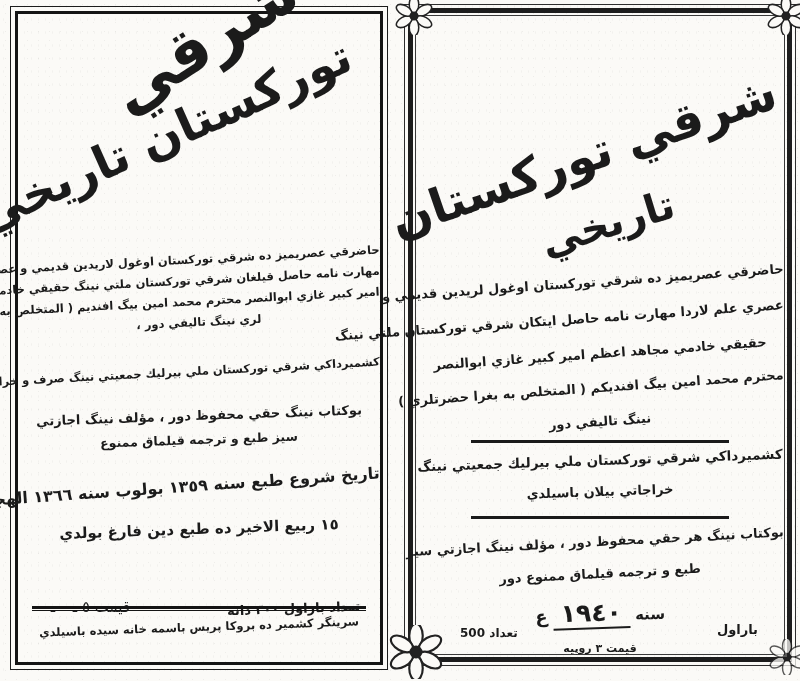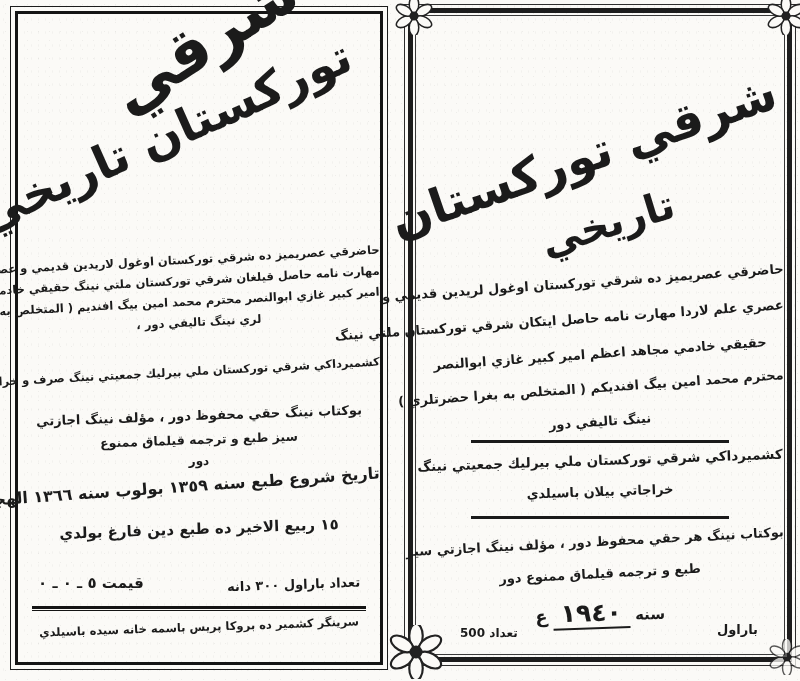--- a/index.html
+++ b/index.html
@@ -31,21 +31,21 @@
   .lp-committee { top: 350px; font-size: 11.5px; font-weight: bold;
                   transform: rotate(-3deg); }
   .lp-copy1 { top: 394px; font-size: 13px; font-weight: bold; transform: rotate(-2deg); }
   .lp-copy2 { top: 418px; font-size: 12.5px; font-weight: bold; transform: rotate(-2deg); }
   .lp-copy3 { top: 440px; font-size: 12px; font-weight: bold; }
   .lp-date1 { top: 462px; font-size: 16px; font-weight: bold; transform: rotate(-4deg); }
   .lp-date2 { top: 506px; font-size: 15px; font-weight: bold; transform: rotate(-2deg); }
   .lp-bottomrow { top: 560px; left: 0; width: 100%; display: flex;
                   justify-content: space-between; padding: 0 20px; align-items: flex-end; }
   .lp-edition { font-size: 13px; font-weight: bold; transform: rotate(-2deg); }
-  .lp-price { font-size: 15px; font-weight: bold; }
+  .lp-price { font-size: 15px; font-weight: normal; margin-top: 24px; }
   .lp-rule { top: 592px; left: 4%; width: 92%; height: 5px;
              border-top: 3px solid #141414; border-bottom: 1px solid #141414; }
   .lp-imprint { top: 606px; font-size: 11.5px; font-weight: bold; transform: rotate(-2deg); }
 
   
   .rp { position: absolute; left: 404px; top: 4px; width: 392px; height: 662px;
         border: 1px solid #2e2e2e; padding: 3px; }
   .rp-band { width: 100%; height: 100%; border: 5px solid #1d1d1d; padding: 2px; }
   .rp-inner { width: 100%; height: 100%; border: 1px solid #3a3a3a; position: relative; }
   .rp-title1 { top: 66px; right: 6px; font-size: 48px; font-weight: bold;
@@ -104,21 +104,20 @@
         <div class="ar nw lp-para-line">حاضرقي عصريميز ده شرقي توركستان اوغول لاريدين قديمي و عصري علم لاردا</div>
         <div class="ar nw lp-para-line">مهارت نامه حاصل قيلغان شرقي توركستان ملتي نينگ حقيقي خادمي مجاهد اعظم</div>
         <div class="ar nw lp-para-line">امير كبير غازي ابوالنصر محترم محمد امين بيگ افنديم ( المتخلص به بغرا ) حضرت</div>
         <div class="ar nw lp-para-line">لري نينگ تاليفي دور ،</div>
       </div>
 
       <div class="abs ar nw ctr lp-committee">كشميرداكي شرقي توركستان ملي بيرليك جمعيتي نينگ صرف و خراجاتي بيلان باسيلدي</div>
 
       <div class="abs ar nw ctr lp-copy1">بوكتاب نينگ حقي محفوظ دور ، مؤلف نينگ اجازتي</div>
       <div class="abs ar nw ctr lp-copy2">سيز طبع و ترجمه قيلماق ممنوع</div>
-      <div class="abs ar nw ctr lp-copy3">دور</div>
 
       <div class="abs ar nw ctr lp-date1">تاريخ شروع طبع سنه ١٣٥٩ بولوب سنه ١٣٦٦ الهجريه</div>
       <div class="abs ar nw ctr lp-date2">١٥ ربيع الاخير ده طبع دين فارغ بولدي</div>
 
       <div class="abs ar lp-bottomrow">
         <span class="lp-edition">تعداد باراول ٣٠٠ دانه</span>
         <span class="lp-price">قيمت ٥ ـ ٠ ـ ٠</span>
       </div>
 
       <div class="abs lp-rule"></div>
@@ -151,20 +150,21 @@
         <div class="abs ar nw ctr rp-copy2">طبع و ترجمه قيلماق ممنوع دور</div>
 
         <div class="abs ar nw rp-edition-label">باراول</div>
 
         <div class="abs ar nw rp-year">
           <span>سنه</span>
           <span class="num">١٩٤٠</span>
           <span class="suffix">ع</span>
         </div>
 
+        <div class="abs ar nw ctr rp-price">قيمت ٣ روپيه</div>
 
         <div class="abs ar nw rp-count">تعداد 500</div>
       </div>
     </div>
 
     <span class="fl fl-tl">
       <svg viewBox="0 0 40 40">
           <use href="#flower"></use>
         </svg>
       </span>

